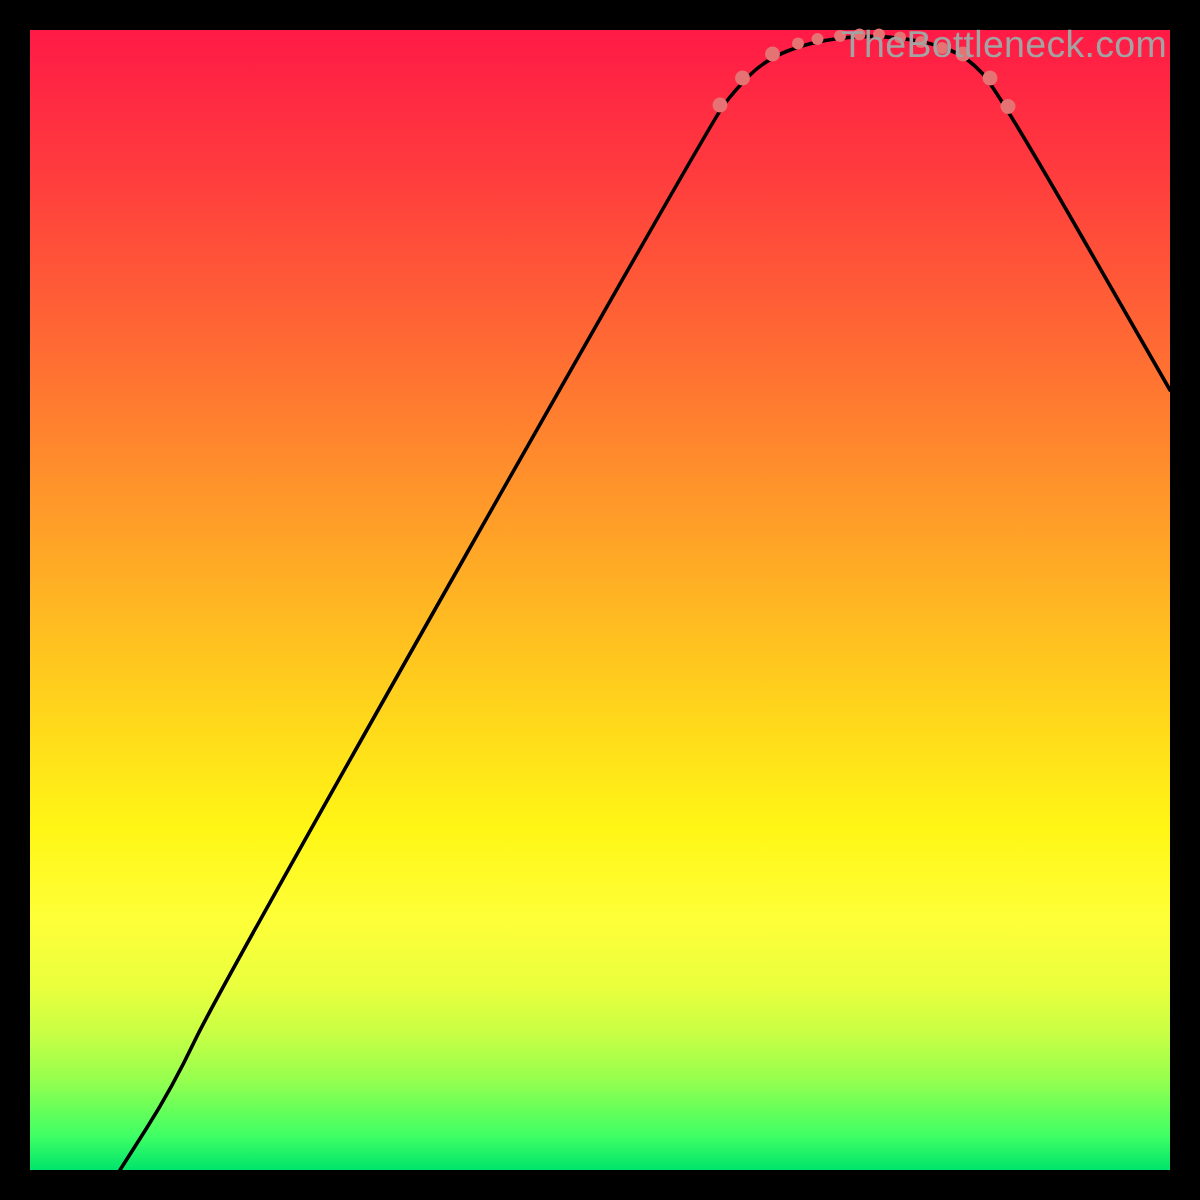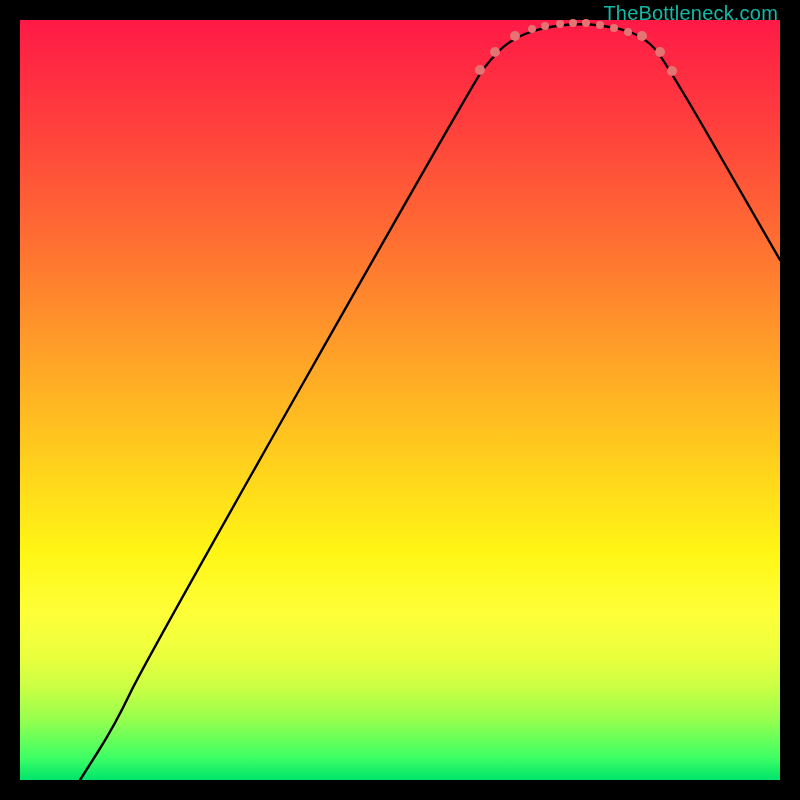--- a/index.html
+++ b/index.html
@@ -41,24 +41,24 @@
   }
   .plot-area svg {
     position: absolute;
     left: 0; top: 0;
     width: 760px;
     height: 760px;
     overflow: visible;
   }
   .watermark {
     position: absolute;
-    top: 2px;
+    top: 16px;
     right: 22px;
-    color: #14b8a6;
-    font-size: 20px;
+    color: #a3a3a3;
+    font-size: 25px;
     font-weight: 500;
     letter-spacing: 0.2px;
     user-select: none;
   }
 </style>
 </head>
 <body>
 
 <div class="frame">
   <div class="plot-area">

